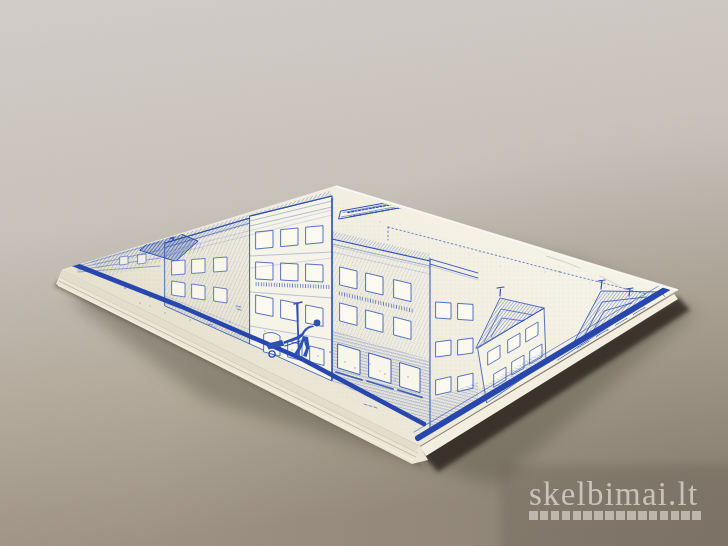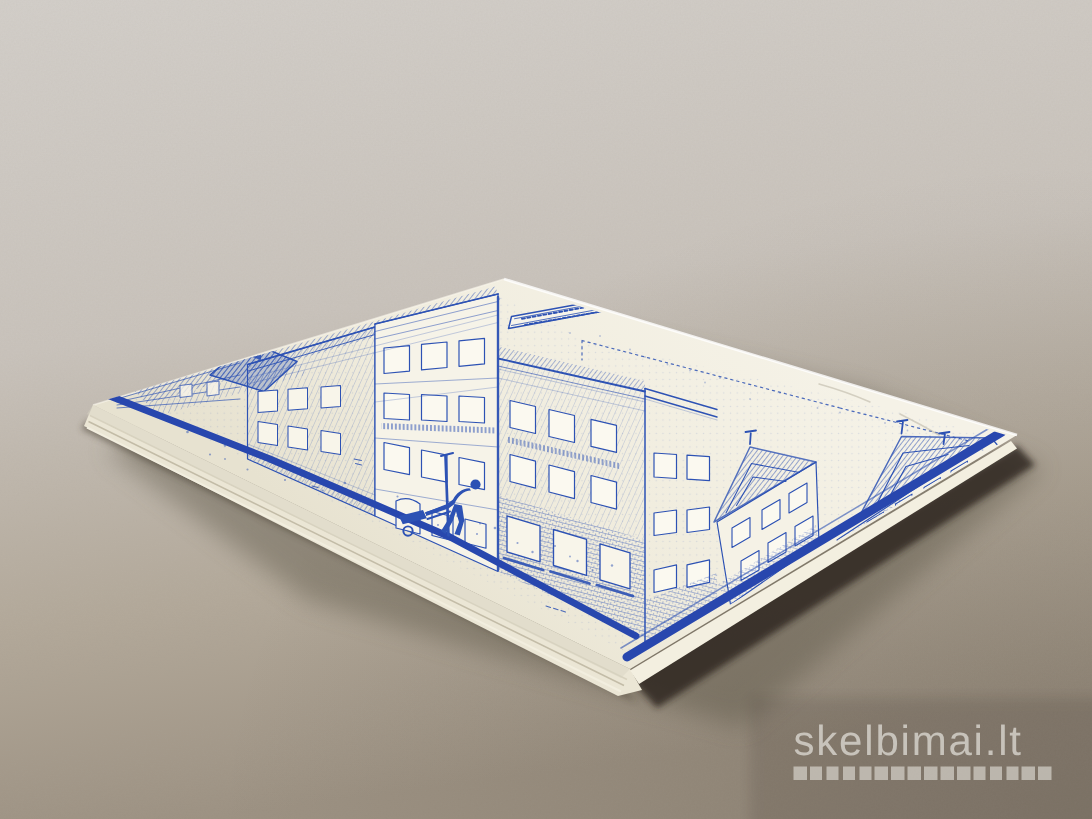--- a/index.html
+++ b/index.html
@@ -2,21 +2,21 @@
 <html style="--bg_top: #d2cec9; --bg_mid: #c6c0b8; --bg_bottom: #9e9383; --cover: #f2efe2; --cover_shade: #e7e2d0; --ink: #2d52b4; --stripe: #2847ae; --page_edge: #ebe6d5; --dark_edge: #29241d; --shadow: #564e3f; --watermark_text: #dcd9d2;"><head>
 <meta charset="utf-8">
 <style>
   html,body{margin:0;padding:0;background:#888;}
   .photo{position:relative;width:728px;height:546px;overflow:hidden;
          font-family:"Liberation Sans",sans-serif;}
   .photo svg{position:absolute;left:0;top:0;display:block;}
   
   .wm{position:absolute;left:529px;top:480px;width:178px;display:flex;
       flex-direction:column;pointer-events:none;}
-  .wm-text{font-family:Liberation Sans, sans-serif;font-size:28px;font-weight:400;
+  .wm-text{font-family:Liberation Serif, serif;font-size:33px;font-weight:400;
            letter-spacing:1.2px;color:var(--watermark_text,#dcd9d2);opacity:.78;
            line-height:28px;white-space:nowrap;}
   .wm-squares{display:flex;justify-content:space-between;margin-top:3px;width:172px;}
   .wm-sq{width:8.6px;height:8.6px;background:var(--watermark_text,#dcd9d2);opacity:.66;}
   
   .ink{stroke:var(--ink,#2d52b4);}
   .inkf{fill:var(--ink,#2d52b4);}
 </style>
 </head>
 <body>

